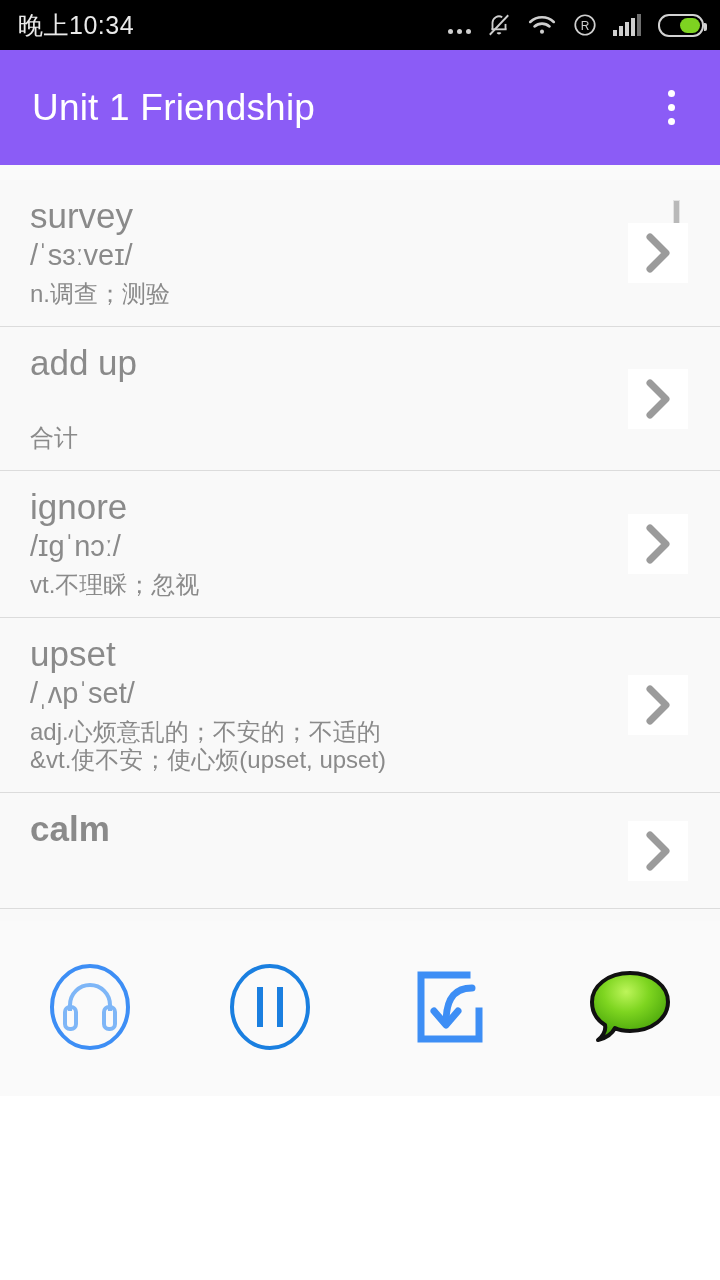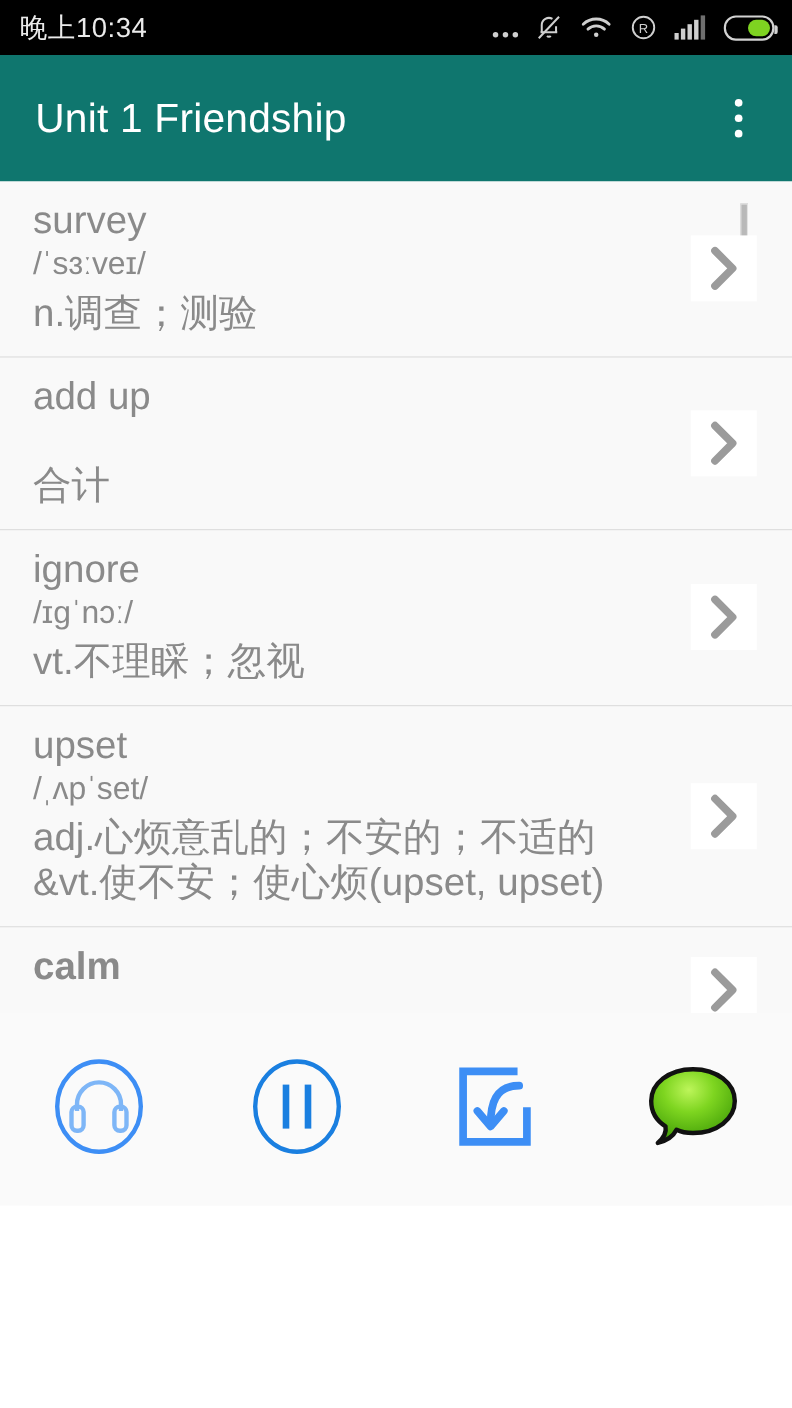--- a/index.html
+++ b/index.html
@@ -20,37 +20,37 @@
   .status-icons{ display:flex; align-items:center; gap:15px; }
   .si{ display:flex; align-items:center; justify-content:center; }
   .dots{ display:flex; gap:4px; align-items:flex-end; height:24px; }
   .dots i{ width:5px; height:5px; border-radius:50%; background:#cfcfcf; display:block; margin-bottom:3px;}
   .battery{ width:46px; height:23px; border:2px solid #d2d2d2; border-radius:11px; position:relative; display:flex; align-items:center; padding:2px;}
   .battery:after{ content:""; position:absolute; right:-5px; top:7px; width:3px; height:8px; background:#d2d2d2; border-radius:0 2px 2px 0;}
   .battery span{ display:block; height:100%; width:52%; margin-left:auto; background:#7ed321; border-radius:8px;}
 
   
   .titlebar{
-    height:115px; background:#0f766e;
+    height:115px; background:#8b5cf6;
     display:flex; align-items:center; justify-content:space-between;
     padding:0 26px 0 32px;
   }
   .title-text{ color:#fff; font-size:37px; font-weight:400; letter-spacing:.2px; }
   .overflow{ width:46px; height:56px; display:flex; flex-direction:column;
              align-items:center; justify-content:center; gap:7px; }
   .overflow i{ width:7px; height:7px; border-radius:50%; background:#fff; display:block;}
 
   
-  .list-wrap{ position:absolute; top:165px; left:0; width:720px; height:883px;
+  .list-wrap{ position:absolute; top:180px; left:0; width:720px; height:883px;
               background:#f9f9f9; overflow:hidden; }
   .row{ position:relative; padding:0 0 0 30px; border-bottom:1px solid #dcdcdc; }
   .row:last-child{ border-bottom:1px solid #dcdcdc;font-weight:bold; }
   .word{ font-size:35px; color:#8a8a8a; line-height:1.0; padding-top:18px; padding-bottom:8px;}
   .phon{ font-size:29px; color:#8a8a8a; line-height:1.0; padding-bottom:10px; min-height:36px;}
-  .mean{ font-size:35px; color:#8a8a8a; line-height:1.17; padding-bottom:18px;}
+  .mean{ font-size:24px; color:#8a8a8a; line-height:1.17; padding-bottom:18px;}
   .mean div{ white-space:nowrap; }
   .chev{
     position:absolute; right:32px; top:50%; transform:translateY(-50%);
     width:60px; height:60px; background:#fff;
     display:flex; align-items:center; justify-content:center;
   }
   .chev svg{ display:block; }
   .scrollthumb{
     position:absolute; right:40px; top:20px; width:7px; height:57px;
     background:#b9b9b9; border:1px solid #e3e3e3;

